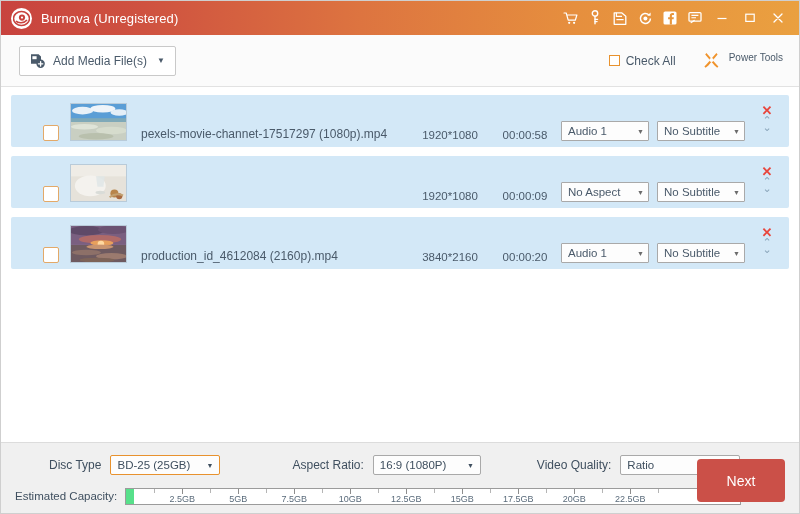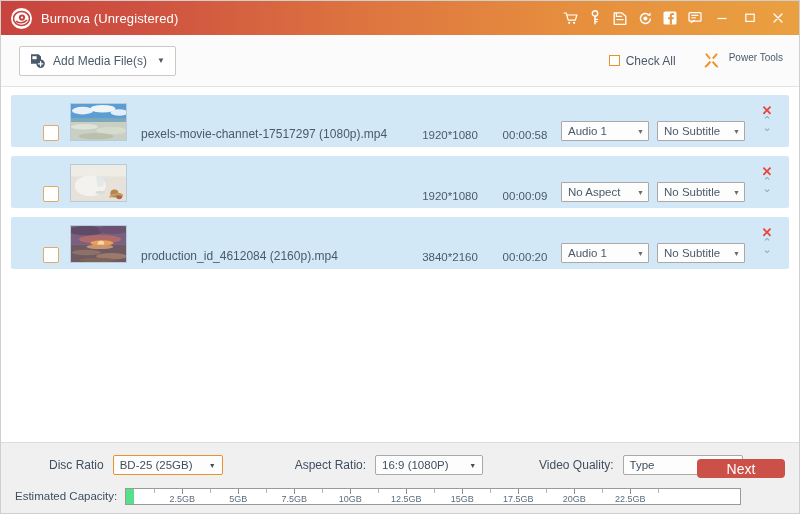--- a/index.html
+++ b/index.html
@@ -301,21 +301,21 @@
     font-size: 9px;
     color: #5a6b7b;
     white-space: nowrap;
   }
 
   .next-btn {
     position: absolute;
     right: 14px;
     top: 16px;
     width: 88px;
-    height: 19px;
+    height: 43px;
     background: #cb5048;
     border-radius: 4px;
     color: #ffffff;
     font-size: 14px;
     display: flex;
     align-items: center;
     justify-content: center;
     border: none;
     font-family: "Liberation Sans", sans-serif;
   }
@@ -541,21 +541,21 @@
         </span>
       </span>
     </div>
 
   </div>
 
   <div class="bottom">
 
     <div class="settings-row">
       <div class="field">
-        <span class="lbl">Disc Ratio</span>
+        <span class="lbl">Disc Type</span>
         <span class="combo hl disc">
           <span>BD-25 (25GB)</span>
           <span class="caret" style="font-size:7px;">▼</span>
         </span>
       </div>
 
       <div class="gap-a"></div>
 
       <div class="field">
         <span class="lbl">Aspect Ratio:</span>
@@ -563,21 +563,21 @@
           <span>16:9 (1080P)</span>
           <span class="caret" style="font-size:7px;">▼</span>
         </span>
       </div>
 
       <div class="gap-b"></div>
 
       <div class="field">
         <span class="lbl">Video Quality:</span>
         <span class="combo quality">
-          <span>Type</span>
+          <span>Ratio</span>
           <span class="caret" style="font-size:7px;">▼</span>
         </span>
       </div>
     </div>
 
     <div class="capacity-row">
       <span class="cap-label">Estimated Capacity:</span>
       <span class="cap-bar">
         <span class="cap-fill" style="width: 7.84px; background: rgb(87, 224, 138);"></span>
       <span class="cap-tick" style="left: 56px;"></span>

